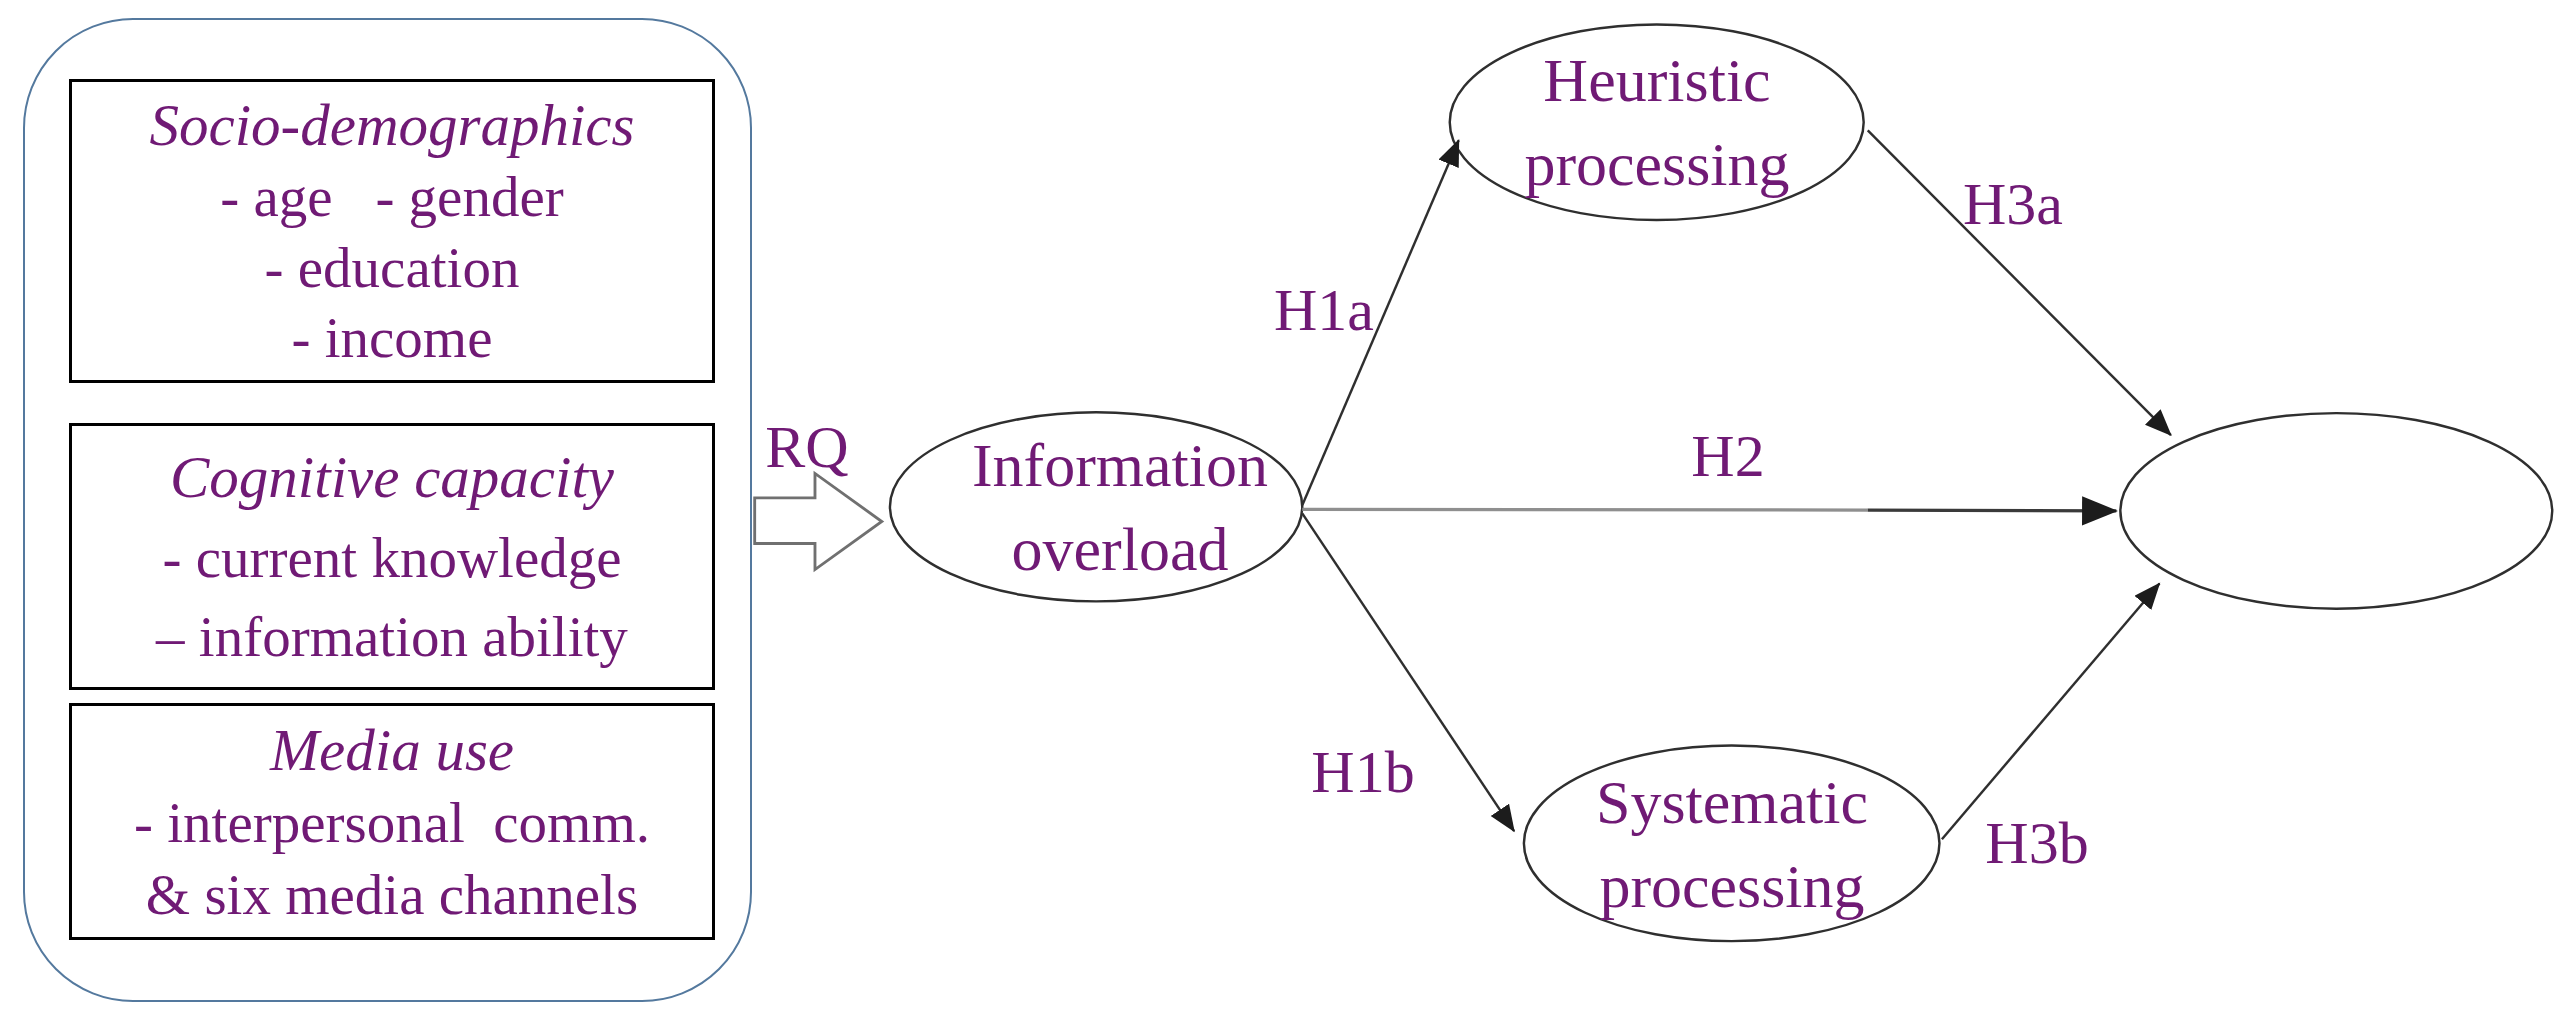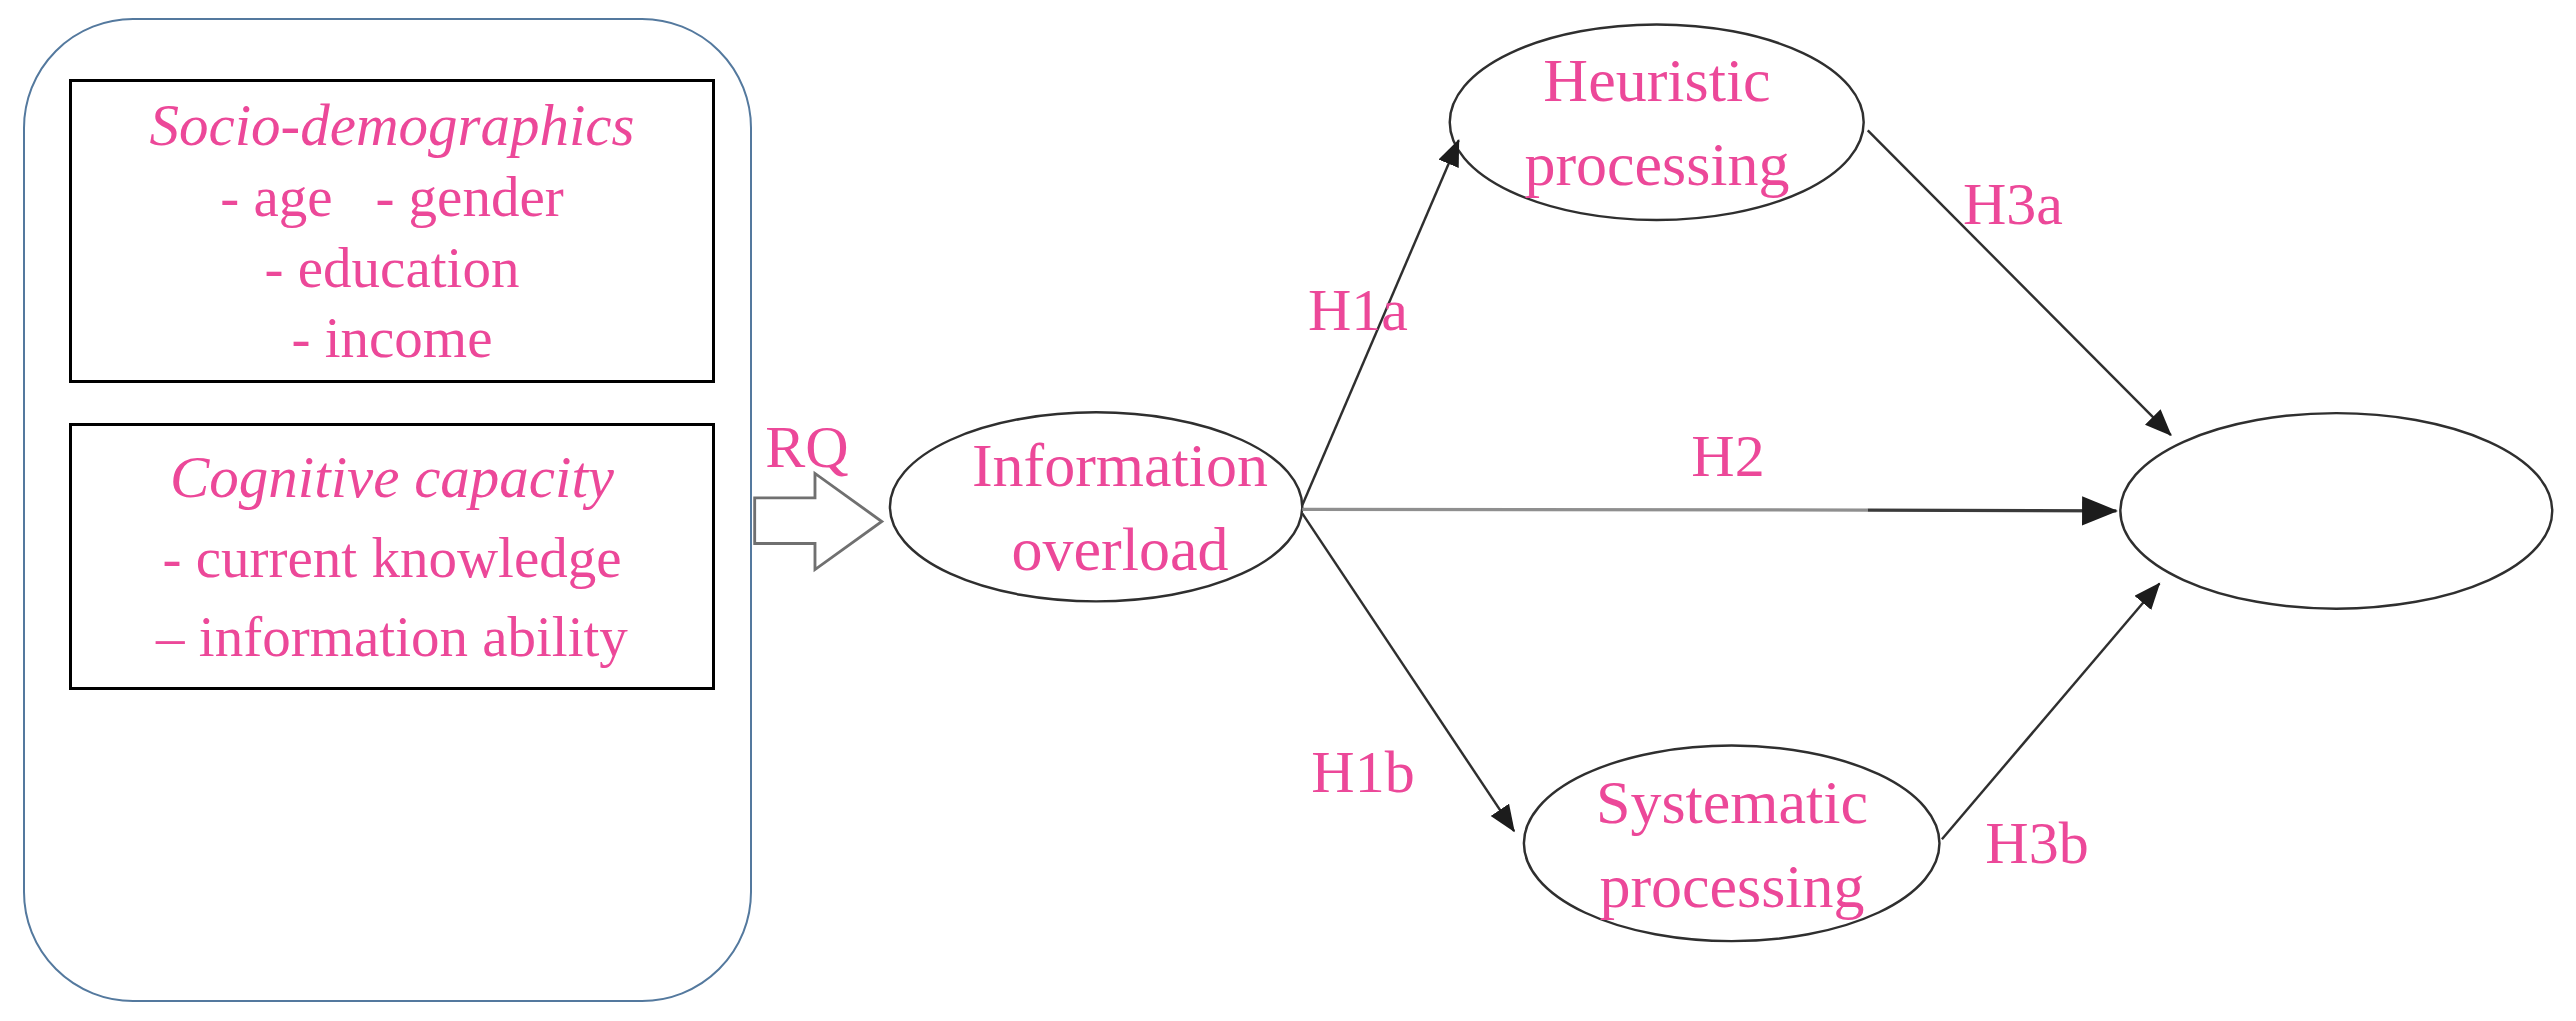--- a/index.html
+++ b/index.html
@@ -2,21 +2,21 @@
 <html style="font-size:13px"><head>
 <meta charset="utf-8">
 <style>
   html, body { margin: 0; padding: 0; background: #ffffff; }
   .stage {
     position: relative;
     width: 2576px;
     height: 1021px;
     background: #ffffff;
     font-family: "Liberation Serif", serif;
-    color: #ec4899;
+    color: #701a75;
     overflow: hidden;
   }
   .stage svg.canvas {
     position: absolute;
     left: 0; top: 0;
     width: 2576px; height: 1021px;
   }
   
   .panel {
     position: absolute;
@@ -59,21 +59,21 @@
 
   
   .hyp {
     position: absolute;
     font-size: 60px;
     line-height: 1;
     transform: translate(-50%, -50%);
     white-space: nowrap;
   }
   #lab-rq  { left: 807px;  top: 447px; text-align: center; }
-  #lab-h1a { left: 1324px; top: 310px; margin-left: 34px; }
+  #lab-h1a { left: 1324px; top: 310px; }
   #lab-h1b { left: 1363px; top: 772px; }
   #lab-h2  { left: 1728px; top: 456px; }
   #lab-h3a { left: 2013px; top: 204px; }
   #lab-h3b { left: 2037px; top: 843px; }
 </style>
 </head>
 <body>
 
 <div class="stage">
 
@@ -107,20 +107,25 @@
     <div class="abox-line">- education</div>
     <div class="abox-line">- income</div>
   </div>
 
   <div class="abox" id="box-cognitive">
     <div class="abox-title">Cognitive capacity</div>
     <div class="abox-line">- current knowledge</div>
     <div class="abox-line">– information ability</div>
   </div>
 
+  <div class="abox" id="box-media">
+    <div class="abox-title">Media use</div>
+    <div class="abox-line">- interpersonal  comm.</div>
+    <div class="abox-line">&amp; six media channels</div>
+  </div>
 
   <div class="node-label" id="lab-info">
     <div>Information</div>
     <div>overload</div>
   </div>
   <div class="node-label" id="lab-heur">
     <div>Heuristic</div>
     <div>processing</div>
   </div>
   <div class="node-label" id="lab-syst">

